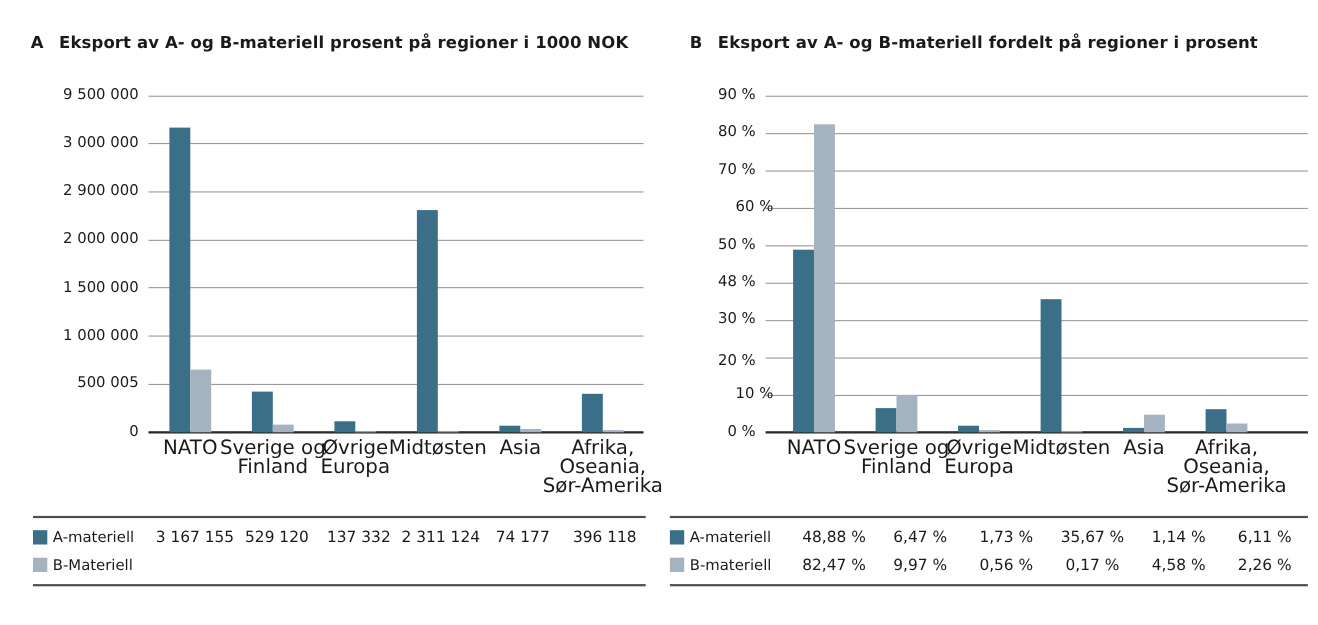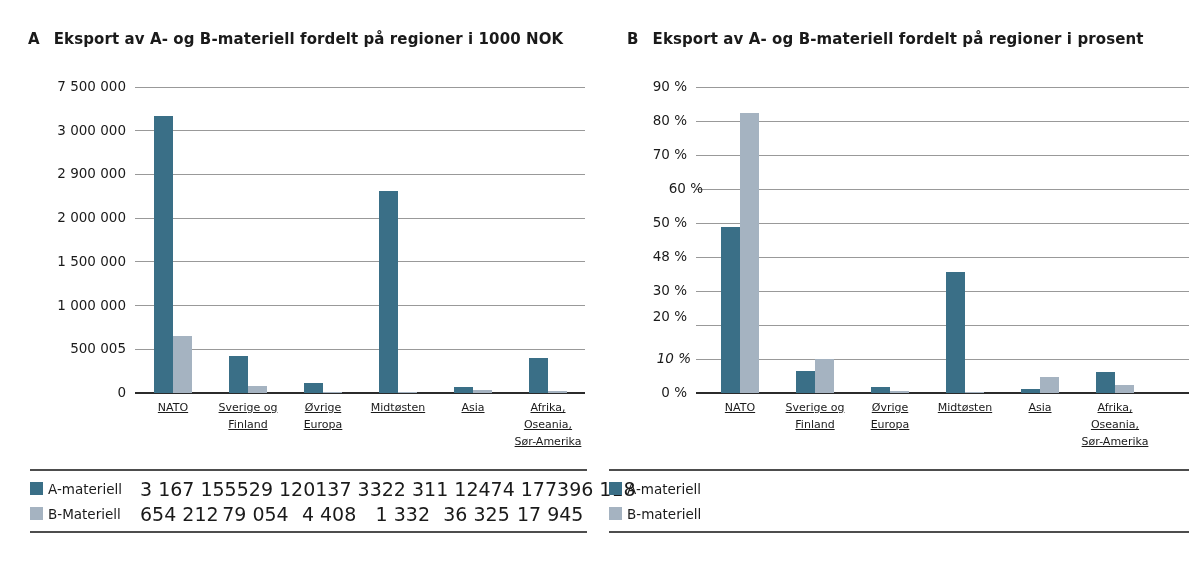--- a/index.html
+++ b/index.html
@@ -14,40 +14,40 @@
   .chart-title {
     position: absolute; top: 30px; left: 28px;
     display: flex; gap: 14px;
     font-size: 15px; font-weight: bold; white-space: nowrap; letter-spacing: 0.1px;
   }
   .ytick { position: absolute; font-size: 13.5px; text-align: right; white-space: nowrap; }
   .gridline { position: absolute; height: 1px; }
   .axisline { position: absolute; height: 2px; }
   .bar { position: absolute; }
   .xlabel {
-    position: absolute; font-size: 11px; line-height: 17px;
-    text-align: center; white-space: pre-line; text-decoration: underline;
+    position: absolute; font-size: 18px; line-height: 17px;
+    text-align: center; white-space: pre-line;
   }
   .rule { position: absolute; height: 1.5px; }
   .swatch { position: absolute; width: 13px; height: 13px; }
   .legend-label { position: absolute; font-size: 13.5px; line-height: 24px; white-space: nowrap; }
-  .values { position: absolute; display: flex; font-size: 19px; line-height: 24px; align-items: flex-end; }
+  .values { position: absolute; display: flex; font-size: 14px; line-height: 24px; align-items: flex-end; }
   .values span { flex: 1; text-align: center; white-space: nowrap; }
 </style>
 </head>
 <body>
 
 <div class="figure">
   <section class="panel">
     <header class="chart-title">
       <span>A</span>
-      <span>Eksport av A- og B-materiell fordelt på regioner i 1000 NOK</span>
+      <span>Eksport av A- og B-materiell prosent på regioner i 1000 NOK</span>
     </header>
   <div class="gridline" style="left: 135px; top: 86.5px; width: 450px; background: rgb(153, 153, 153);"></div>
-      <div class="ytick" style="left: 0px; top: 78px; width: 126px;">7 500 000</div>
+      <div class="ytick" style="left: 0px; top: 78px; width: 126px;">9 500 000</div>
       <div class="gridline" style="left: 135px; top: 130.214px; width: 450px; background: rgb(153, 153, 153);"></div>
       <div class="ytick" style="left: 0px; top: 121.714px; width: 126px;">3 000 000</div>
       <div class="gridline" style="left: 135px; top: 173.929px; width: 450px; background: rgb(153, 153, 153);"></div>
       <div class="ytick" style="left: 0px; top: 165.429px; width: 126px;">2 900 000</div>
       <div class="gridline" style="left: 135px; top: 217.643px; width: 450px; background: rgb(153, 153, 153);"></div>
       <div class="ytick" style="left: 0px; top: 209.143px; width: 126px;">2 000 000</div>
       <div class="gridline" style="left: 135px; top: 261.357px; width: 450px; background: rgb(153, 153, 153);"></div>
       <div class="ytick" style="left: 0px; top: 252.857px; width: 126px;">1 500 000</div>
       <div class="gridline" style="left: 135px; top: 305.071px; width: 450px; background: rgb(153, 153, 153);"></div>
       <div class="ytick" style="left: 0px; top: 296.571px; width: 126px;">1 000 000</div>
@@ -84,28 +84,20 @@
       <div class="values" style="left: 140px; top: 477px; width: 447px;">
         <span>3 167 155</span>
         <span>529 120</span>
         <span>137 332</span>
         <span>2 311 124</span>
         <span>74 177</span>
         <span>396 118</span>
       </div>
       <div class="swatch" style="left: 30px; top: 507px; background: rgb(165, 179, 193);"></div>
       <div class="legend-label" style="left: 48px; top: 502px;">B-Materiell</div>
-      <div class="values" style="left: 140px; top: 502px; width: 447px;">
-        <span>654 212</span>
-        <span>79 054</span>
-        <span>4 408</span>
-        <span>1 332</span>
-        <span>36 325</span>
-        <span>17 945</span>
-      </div>
       <div class="rule" style="left: 30px; top: 531px; width: 557px; background: rgb(77, 77, 77);"></div>
     </section>
   <section class="panel">
     <header class="chart-title">
       <span>B</span>
       <span>Eksport av A- og B-materiell fordelt på regioner i prosent</span>
     </header>
   <div class="gridline" style="left: 97px; top: 86.5px; width: 493px; background: rgb(153, 153, 153);"></div>
       <div class="ytick" style="left: 0px; top: 78px; width: 88px;">90 %</div>
       <div class="gridline" style="left: 97px; top: 120.5px; width: 493px; background: rgb(153, 153, 153);"></div>
@@ -114,23 +106,23 @@
       <div class="ytick" style="left: 0px; top: 146px; width: 88px;">70 %</div>
       <div class="gridline" style="left: 97px; top: 188.5px; width: 493px; background: rgb(153, 153, 153);"></div>
       <div class="ytick" style="left: 16px; top: 180px; width: 88px;">60 %</div>
       <div class="gridline" style="left: 97px; top: 222.5px; width: 493px; background: rgb(153, 153, 153);"></div>
       <div class="ytick" style="left: 0px; top: 214px; width: 88px;">50 %</div>
       <div class="gridline" style="left: 97px; top: 256.5px; width: 493px; background: rgb(153, 153, 153);"></div>
       <div class="ytick" style="left: 0px; top: 248px; width: 88px;">48 %</div>
       <div class="gridline" style="left: 97px; top: 290.5px; width: 493px; background: rgb(153, 153, 153);"></div>
       <div class="ytick" style="left: 0px; top: 282px; width: 88px;">30 %</div>
       <div class="gridline" style="left: 97px; top: 324.5px; width: 493px; background: rgb(153, 153, 153);"></div>
-      <div class="ytick" style="left: 0px; top: 308px; width: 88px;">20 %</div>
+      <div class="ytick" style="left: 0px; top: 320px; width: 88px;">20 %</div>
       <div class="gridline" style="left: 97px; top: 358.5px; width: 493px; background: rgb(153, 153, 153);"></div>
-      <div class="ytick" style="left: 4px; top: 350px; width: 88px; font-style: italic;">10 %</div>
+      <div class="ytick" style="left: 16px; top: 350px; width: 88px;">10 %</div>
       <div class="gridline" style="left: 97px; top: 392.5px; width: 493px; background: rgb(153, 153, 153);"></div>
       <div class="ytick" style="left: 0px; top: 384px; width: 88px;">0 %</div>
       <div class="axisline" style="left: 97px; top: 392px; width: 493px; background: rgb(43, 43, 43);"></div>
       <div class="bar" style="left: 122px; top: 227px; width: 19px; height: 166px; background: rgb(58, 111, 135);"></div>
       <div class="bar" style="left: 141px; top: 113px; width: 19px; height: 280px; background: rgb(165, 179, 193);"></div>
       <div class="xlabel" style="left: 76px; top: 399px; width: 130px;">NATO</div>
       <div class="bar" style="left: 197px; top: 371px; width: 19px; height: 22px; background: rgb(58, 111, 135);"></div>
       <div class="bar" style="left: 216px; top: 359px; width: 19px; height: 34px; background: rgb(165, 179, 193);"></div>
       <div class="xlabel" style="left: 151px; top: 399px; width: 130px;">Sverige og
 Finland</div>
@@ -145,17 +137,33 @@
       <div class="bar" style="left: 441px; top: 377px; width: 19px; height: 16px; background: rgb(165, 179, 193);"></div>
       <div class="xlabel" style="left: 376px; top: 399px; width: 130px;">Asia</div>
       <div class="bar" style="left: 497px; top: 372px; width: 19px; height: 21px; background: rgb(58, 111, 135);"></div>
       <div class="bar" style="left: 516px; top: 385px; width: 19px; height: 8px; background: rgb(165, 179, 193);"></div>
       <div class="xlabel" style="left: 451px; top: 399px; width: 130px;">Afrika,
 Oseania,
 Sør-Amerika</div>
       <div class="rule" style="left: 10px; top: 469px; width: 580px; background: rgb(77, 77, 77);"></div>
       <div class="swatch" style="left: 10px; top: 482px; background: rgb(58, 111, 135);"></div>
       <div class="legend-label" style="left: 28px; top: 477px;">A-materiell</div>
+      <div class="values" style="left: 120px; top: 477px; width: 470px;">
+        <span>48,88 %</span>
+        <span>6,47 %</span>
+        <span>1,73 %</span>
+        <span>35,67 %</span>
+        <span>1,14 %</span>
+        <span>6,11 %</span>
+      </div>
       <div class="swatch" style="left: 10px; top: 507px; background: rgb(165, 179, 193);"></div>
       <div class="legend-label" style="left: 28px; top: 502px;">B-materiell</div>
+      <div class="values" style="left: 120px; top: 502px; width: 470px;">
+        <span>82,47 %</span>
+        <span>9,97 %</span>
+        <span>0,56 %</span>
+        <span>0,17 %</span>
+        <span>4,58 %</span>
+        <span>2,26 %</span>
+      </div>
       <div class="rule" style="left: 10px; top: 531px; width: 580px; background: rgb(77, 77, 77);"></div>
     </section>
 </div>
 
 </body></html>

